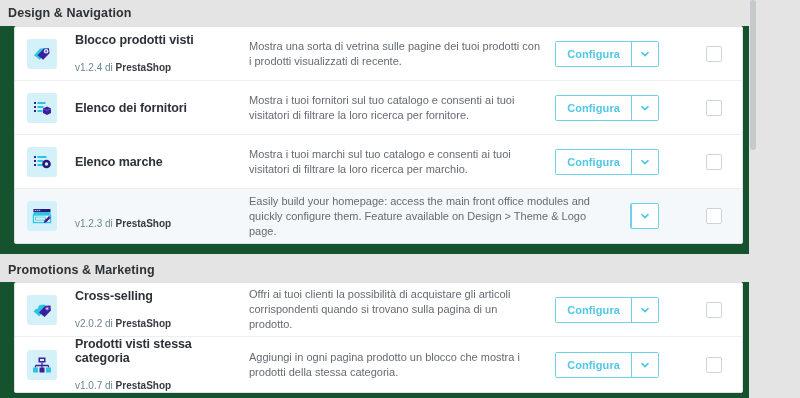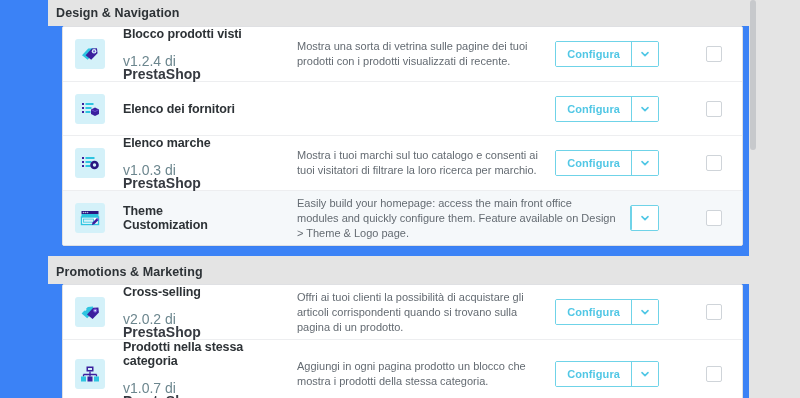--- a/index.html
+++ b/index.html
@@ -12,23 +12,22 @@
     background: #e4e4e4;
     font-family: "Liberation Sans", sans-serif;
     font-size: 12px;
     color: #363a41;
     overflow: hidden;
   }
   .page {
     position: relative;
     width: 757px;
     height: 398px;
-    background: #3b82f6;
+    background: #14532d;
     box-sizing: border-box;
-    padding-left: 48px;
   }
 
   
   .section-header {
     height: 26px;
     line-height: 26px;
     padding: 0 0 0 8px;
     font-size: 12.5px;
     font-weight: bold;
     color: #2d3236;
@@ -84,21 +83,21 @@
     padding-right: 6px;
   }
   .mod-title {
     font-size: 12.5px;
     font-weight: bold;
     color: #2d3236;
     line-height: 14px;
     letter-spacing: -.1px;
   }
   .mod-version {
-    font-size: 14px;
+    font-size: 10px;
     color: #6c868e;
     line-height: 13px;
     margin-top: 14px;
   }
   .mod-version b { color: #363a41; font-weight: bold; }
 
   
   .mod-desc {
     flex: 1 1 auto;
     font-size: 11px;
@@ -225,20 +224,21 @@
           <rect x="6.5" y="9" width="6" height="2" fill="#2ec4e0"></rect>
           <rect x="3" y="13" width="2" height="2" fill="#3b1f9e"></rect>
           <rect x="6.5" y="13" width="5" height="2" fill="#2ec4e0"></rect>
           <path d="M12 11.5 L16 9.5 L20 11.5 L20 16 L16 18 L12 16 Z" fill="#3b1f9e"></path>
           <path d="M12 11.5 L16 13.5 L20 11.5" stroke="#6b4fd0" stroke-width="1" fill="none"></path>
         </svg>
       </div>
       <div class="mod-name-col">
         <div class="mod-title">Elenco dei fornitori</div>
       </div>
+      <div class="mod-desc">Mostra i tuoi fornitori sul tuo catalogo e consenti ai tuoi visitatori di filtrare la loro ricerca per fornitore.</div>
       <div class="mod-actions">
         <div class="btn-group">
           <div class="btn-main">Configura</div>
           <div class="btn-caret">
             <svg width="10" height="10" viewBox="0 0 10 10">
                 <path d="M2 3.6 L5 6.6 L8 3.6" stroke="#51c7e5" stroke-width="1.6" fill="none" stroke-linecap="round" stroke-linejoin="round"></path>
               </svg>
           </div>
         </div>
         <div class="row-checkbox"></div>
@@ -253,21 +253,20 @@
           <rect x="3" y="9" width="2" height="2" fill="#3b1f9e"></rect>
           <rect x="6.5" y="9" width="6" height="2" fill="#2ec4e0"></rect>
           <rect x="3" y="13" width="2" height="2" fill="#3b1f9e"></rect>
           <rect x="6.5" y="13" width="5" height="2" fill="#2ec4e0"></rect>
           <circle cx="15.5" cy="13" r="4.3" fill="#2a1780"></circle>
           <circle cx="15.5" cy="13" r="1.7" fill="#d4f1f9"></circle>
         </svg>
       </div>
       <div class="mod-name-col">
         <div class="mod-title">Elenco marche</div>
-        <div class="mod-version"><span>v1.0.3 di </span><b>PrestaShop</b></div>
       </div>
       <div class="mod-desc">Mostra i tuoi marchi sul tuo catalogo e consenti ai tuoi visitatori di filtrare la loro ricerca per marchio.</div>
       <div class="mod-actions">
         <div class="btn-group">
           <div class="btn-main">Configura</div>
           <div class="btn-caret">
             <svg width="10" height="10" viewBox="0 0 10 10">
                 <path d="M2 3.6 L5 6.6 L8 3.6" stroke="#51c7e5" stroke-width="1.6" fill="none" stroke-linecap="round" stroke-linejoin="round"></path>
               </svg>
           </div>
@@ -284,21 +283,21 @@
           <circle cx="6.5" cy="5.5" r=".8" fill="#b9b6d8"></circle>
           <circle cx="8.5" cy="5.5" r=".8" fill="#b9b6d8"></circle>
           <rect x="2.5" y="7" width="17" height="3" fill="#2ec4e0"></rect>
           <rect x="2.5" y="10" width="17" height="7.5" fill="#ffffff" stroke="#2ec4e0" stroke-width="1.4"></rect>
           <rect x="4.5" y="12" width="10" height="3.2" fill="#d4f1f9" stroke="#2ec4e0" stroke-width=".8"></rect>
           <path d="M13.5 15.5 L17.8 11.2 L19.6 13 L15.3 17.3 L12.9 18.1 Z" fill="#3b1f9e"></path>
           <path d="M17.8 11.2 L19.6 13" stroke="#7a55d6" stroke-width="1.2"></path>
         </svg>
       </div>
       <div class="mod-name-col">
-        <div class="mod-title">Theme Customization</div>
+        <div class="mod-version"><span>v1.2.3 di </span><b>PrestaShop</b></div>
       </div>
       <div class="mod-desc">Easily build your homepage: access the main front office modules and quickly configure them. Feature available on Design &gt; Theme &amp; Logo page.</div>
       <div class="mod-actions">
         <div class="btn-group">
           <div class="btn-caret">
             <svg width="10" height="10" viewBox="0 0 10 10">
                 <path d="M2 3.6 L5 6.6 L8 3.6" stroke="#51c7e5" stroke-width="1.6" fill="none" stroke-linecap="round" stroke-linejoin="round"></path>
               </svg>
           </div>
         </div>
@@ -347,21 +346,21 @@
         <svg width="22" height="22" viewBox="0 0 22 22">
           <rect x="7.5" y="3.5" width="7" height="5" fill="#3b1f9e"></rect>
           <rect x="9" y="5" width="4" height="2" fill="#d4f1f9"></rect>
           <path d="M11 8.5 L11 11.5 M4.5 11.5 L17.5 11.5 M4.5 11.5 L4.5 13.5 M17.5 11.5 L17.5 13.5 M11 11.5 L11 13.5" stroke="#3b1f9e" stroke-width="1.3" fill="none"></path>
           <rect x="2" y="13.5" width="5" height="5" fill="#2ec4e0"></rect>
           <rect x="8.5" y="13.5" width="5" height="5" fill="#3b1f9e"></rect>
           <rect x="15" y="13.5" width="5" height="5" fill="#2ec4e0"></rect>
         </svg>
       </div>
       <div class="mod-name-col">
-        <div class="mod-title">Prodotti nella stessa categoria</div>
+        <div class="mod-title">Prodotti visti stessa categoria</div>
         <div class="mod-version"><span>v1.0.7 di </span><b>PrestaShop</b></div>
       </div>
       <div class="mod-desc">Aggiungi in ogni pagina prodotto un blocco che mostra i prodotti della stessa categoria.</div>
       <div class="mod-actions">
         <div class="btn-group">
           <div class="btn-main">Configura</div>
           <div class="btn-caret">
             <svg width="10" height="10" viewBox="0 0 10 10">
                 <path d="M2 3.6 L5 6.6 L8 3.6" stroke="#51c7e5" stroke-width="1.6" fill="none" stroke-linecap="round" stroke-linejoin="round"></path>
               </svg>

